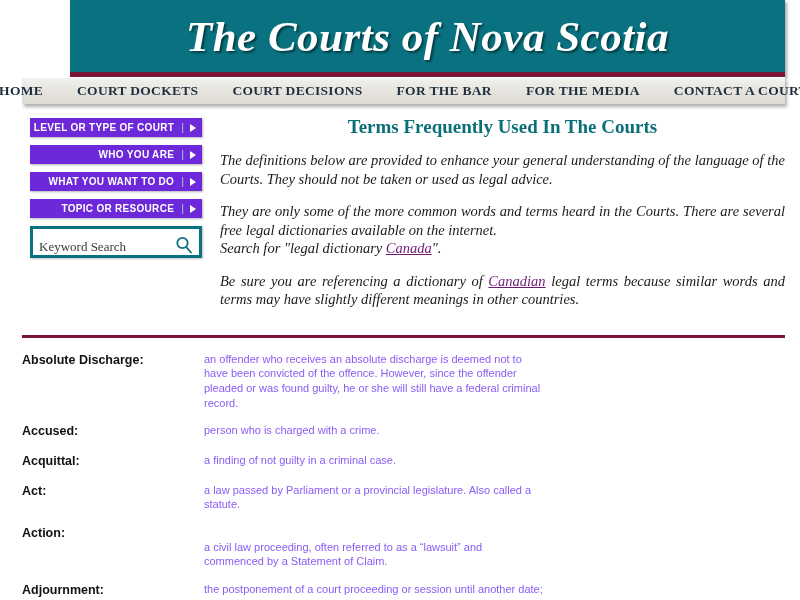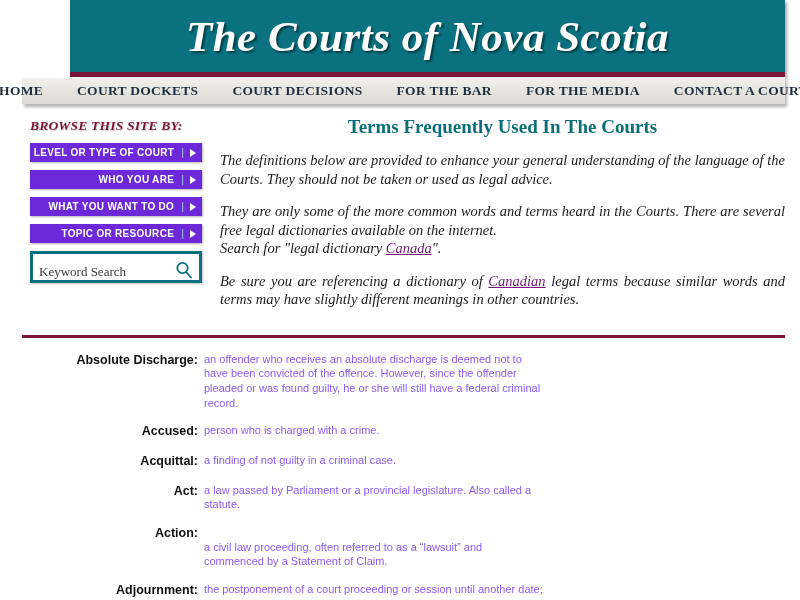--- a/index.html
+++ b/index.html
@@ -184,21 +184,20 @@
   .defs {
     padding: 14px 15px 0 22px;
   }
   .def-row {
     display: flex;
     margin-bottom: 13px;
   }
   .def-term {
     width: 176px;
     flex: 0 0 176px;
-    text-align: right;
     font-size: 12.5px;
     font-weight: bold;
     color: #111111;
     line-height: 1.33;
   }
   .def-text {
     flex: 1;
     padding-left: 6px;
     font-size: 11px;
     color: #8b5cf6;
@@ -223,21 +222,20 @@
       <div class="nav-item">COURT DECISIONS</div>
       <div class="nav-item">FOR THE BAR</div>
       <div class="nav-item">FOR THE MEDIA</div>
       <div class="nav-item">CONTACT A COURT</div>
     </nav>
 </div>
 
 <div class="content">
 
   <aside class="sidebar">
-    <div class="browse-title">BROWSE THIS SITE BY:</div>
     <div id="side-buttons">
         <div class="side-btn">
           <span class="side-btn-label">LEVEL OR TYPE OF COURT</span>
           <span class="side-btn-sep">|</span>
           <span class="side-btn-arrow"></span>
         </div>
         <div class="side-btn">
           <span class="side-btn-label">WHO YOU ARE</span>
           <span class="side-btn-sep">|</span>
           <span class="side-btn-arrow"></span>

